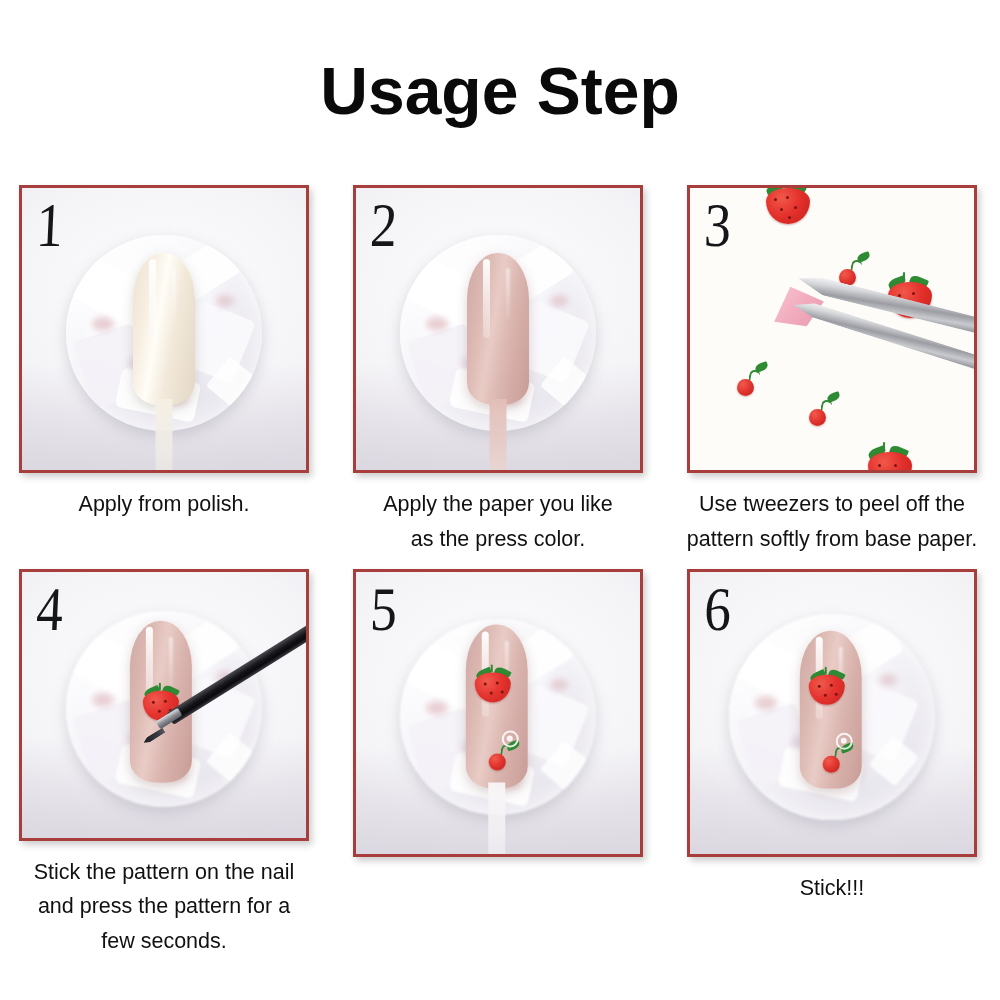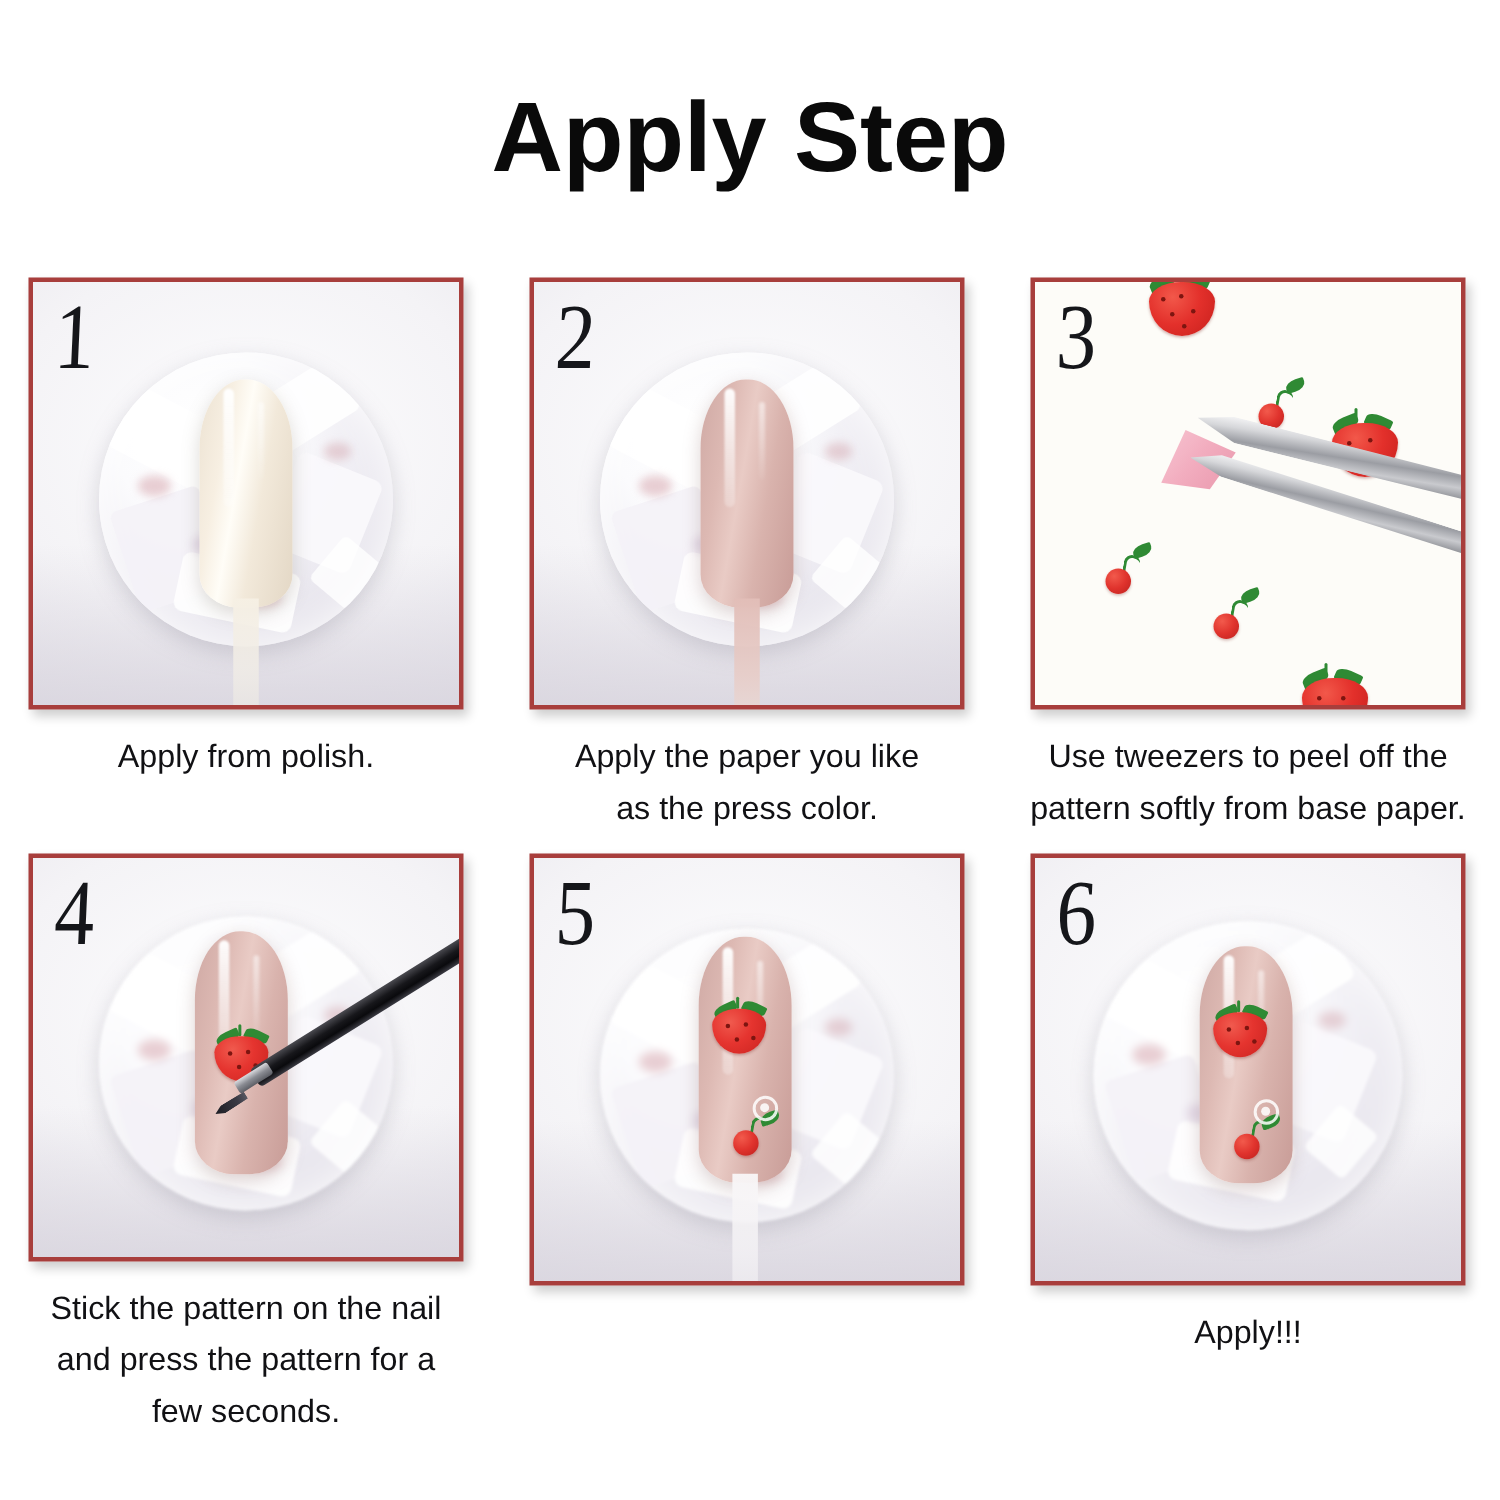--- a/index.html
+++ b/index.html
@@ -420,21 +420,21 @@
     font-family: "Liberation Sans", sans-serif;
   }
   .caption span { display: block; white-space: nowrap; }
   .cap-wide { width: 348px; }
 </style>
 </head>
 <body>
 
 <div class="page">
 
-  <div class="title">Apply Step</div>
+  <div class="title">Usage Step</div>
 
   <div class="grid">
 
     <div class="row row-1">
 
       <div class="cell">
         <div class="panel">
           <div class="panel-scene">
             <div class="bg-studio"></div>
 
@@ -727,19 +727,19 @@
 
                 <div class="decal dot-ring" style="left:36px; top:102px;"></div>
                 <div class="decal dot-solid" style="left:41px; top:107px;"></div>
 
               </div>
             </div>
           </div>
           <div class="step-num">6</div>
         </div>
         <div class="caption">
-          <span>Apply!!!</span>
+          <span>Stick!!!</span>
         </div>
       </div>
 
     </div>
   </div>
 </div>
 
 </body></html>

